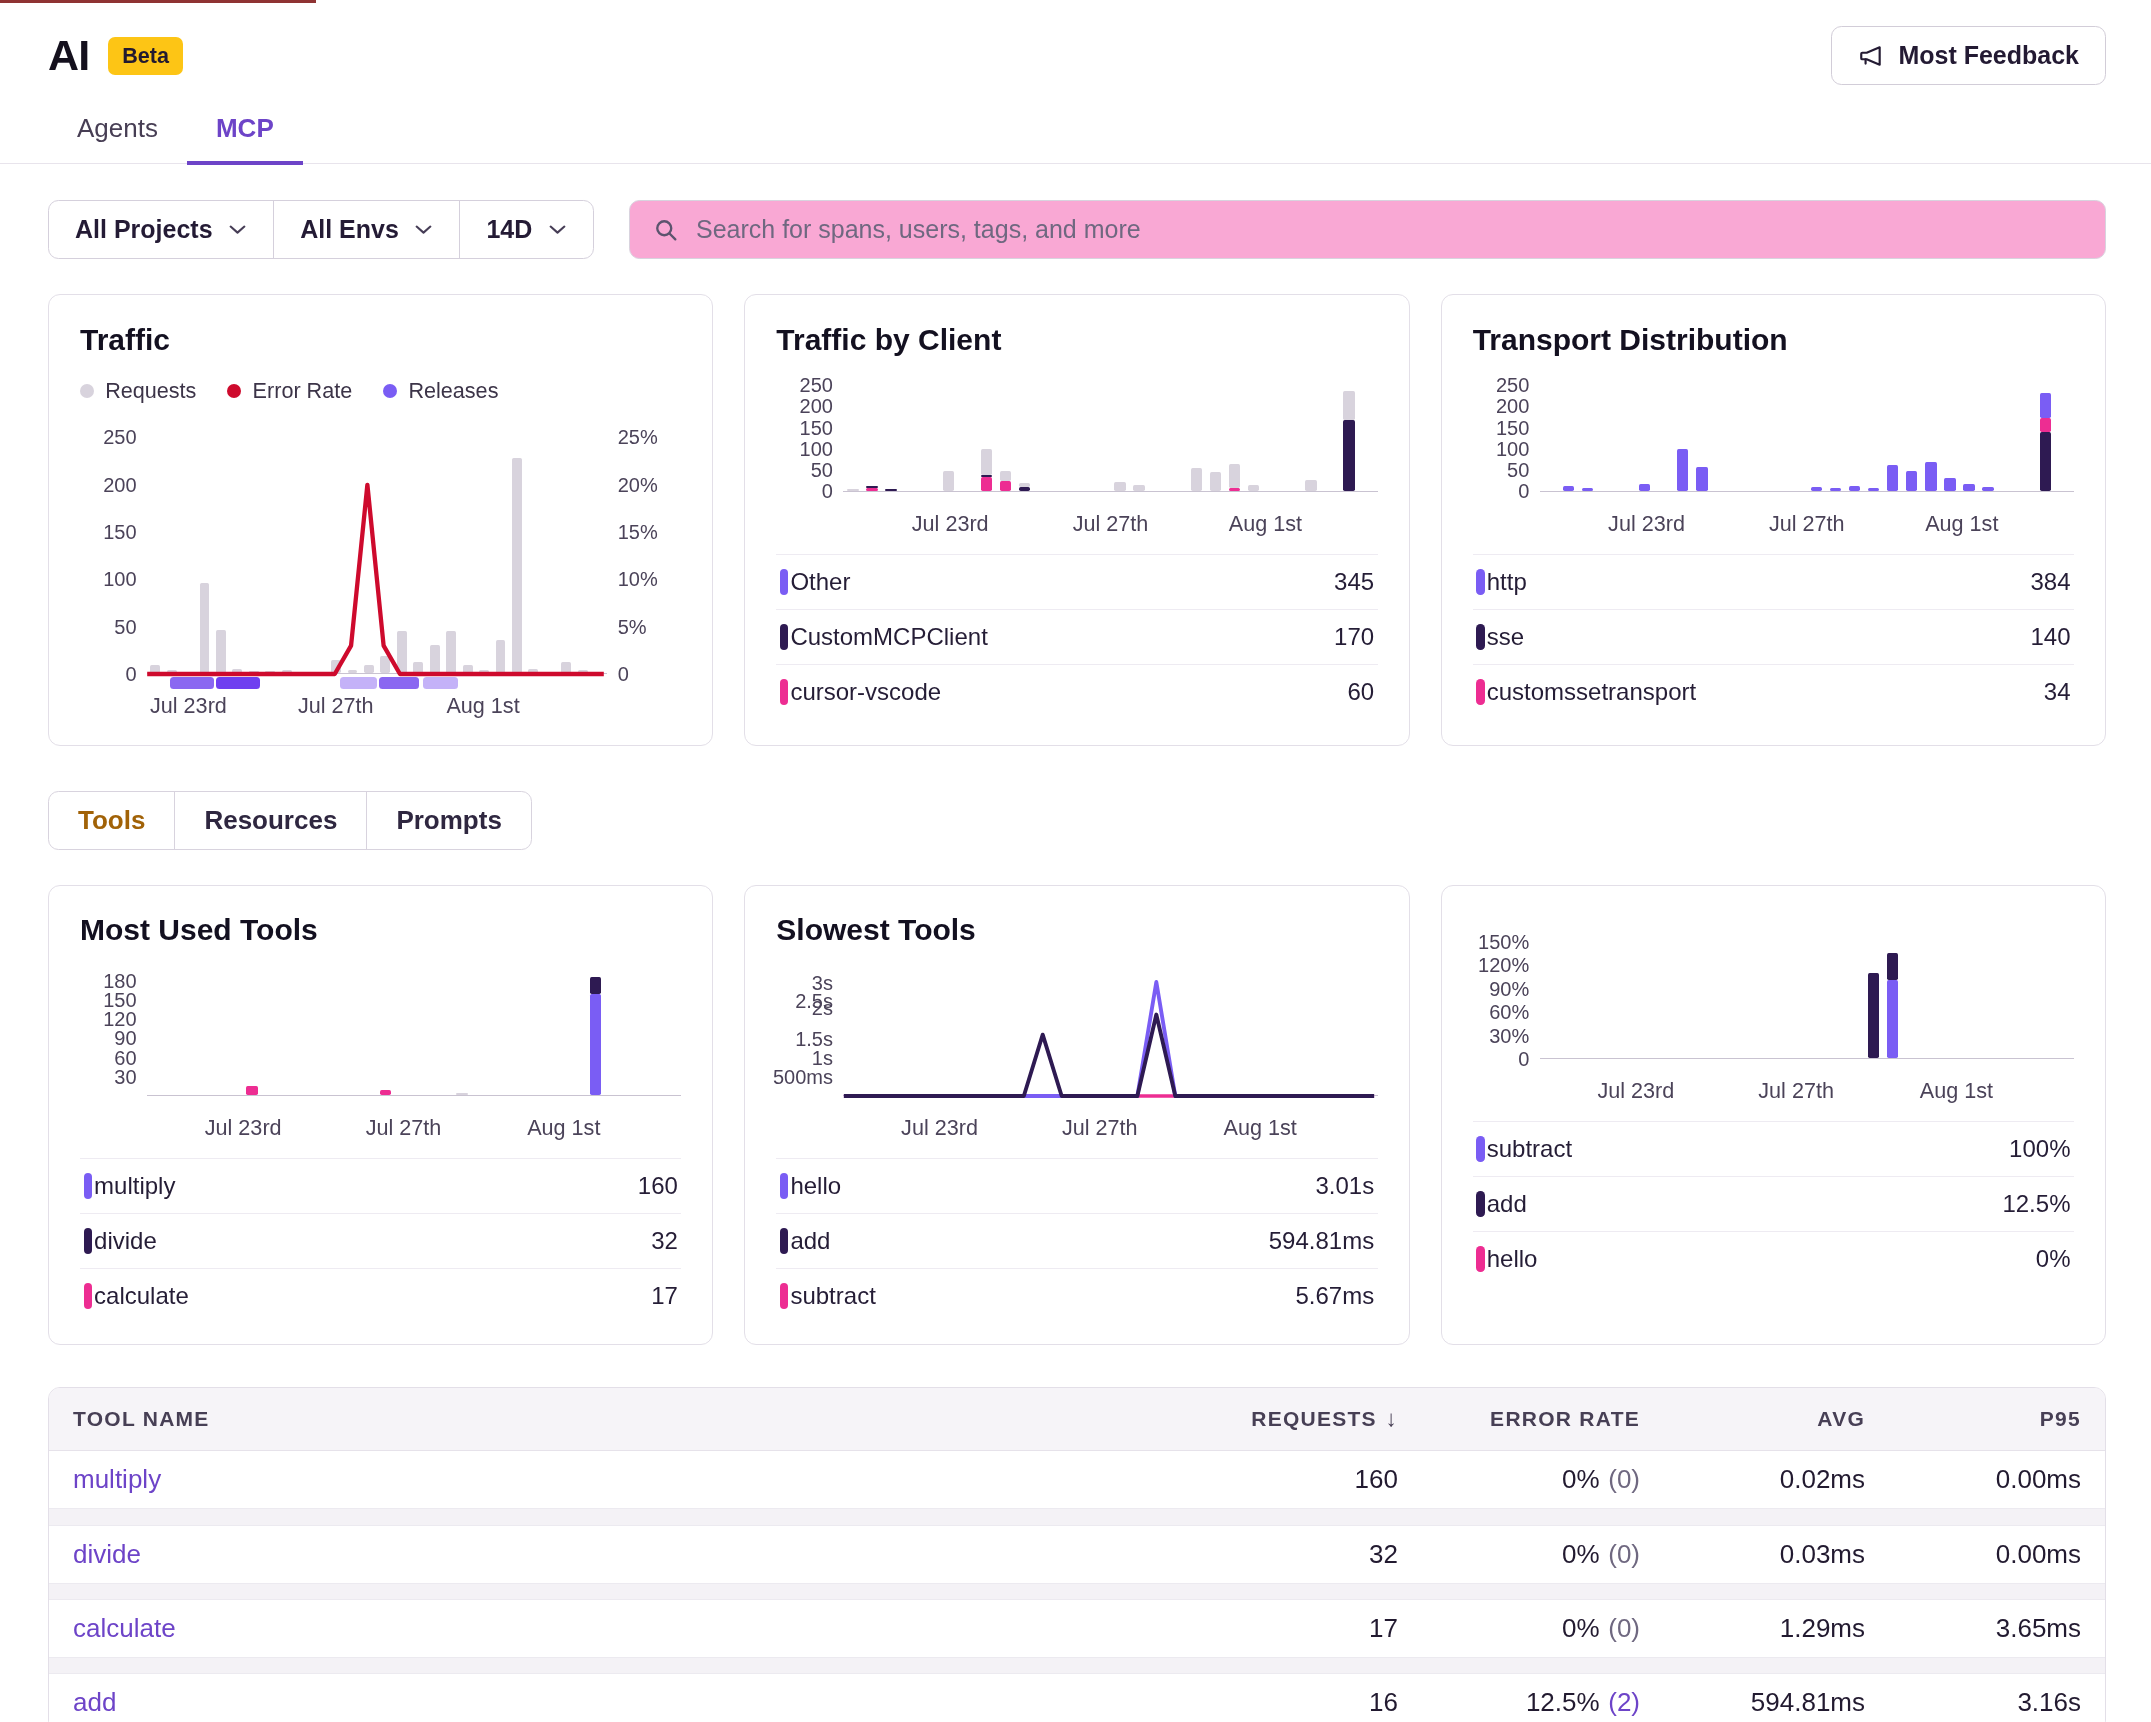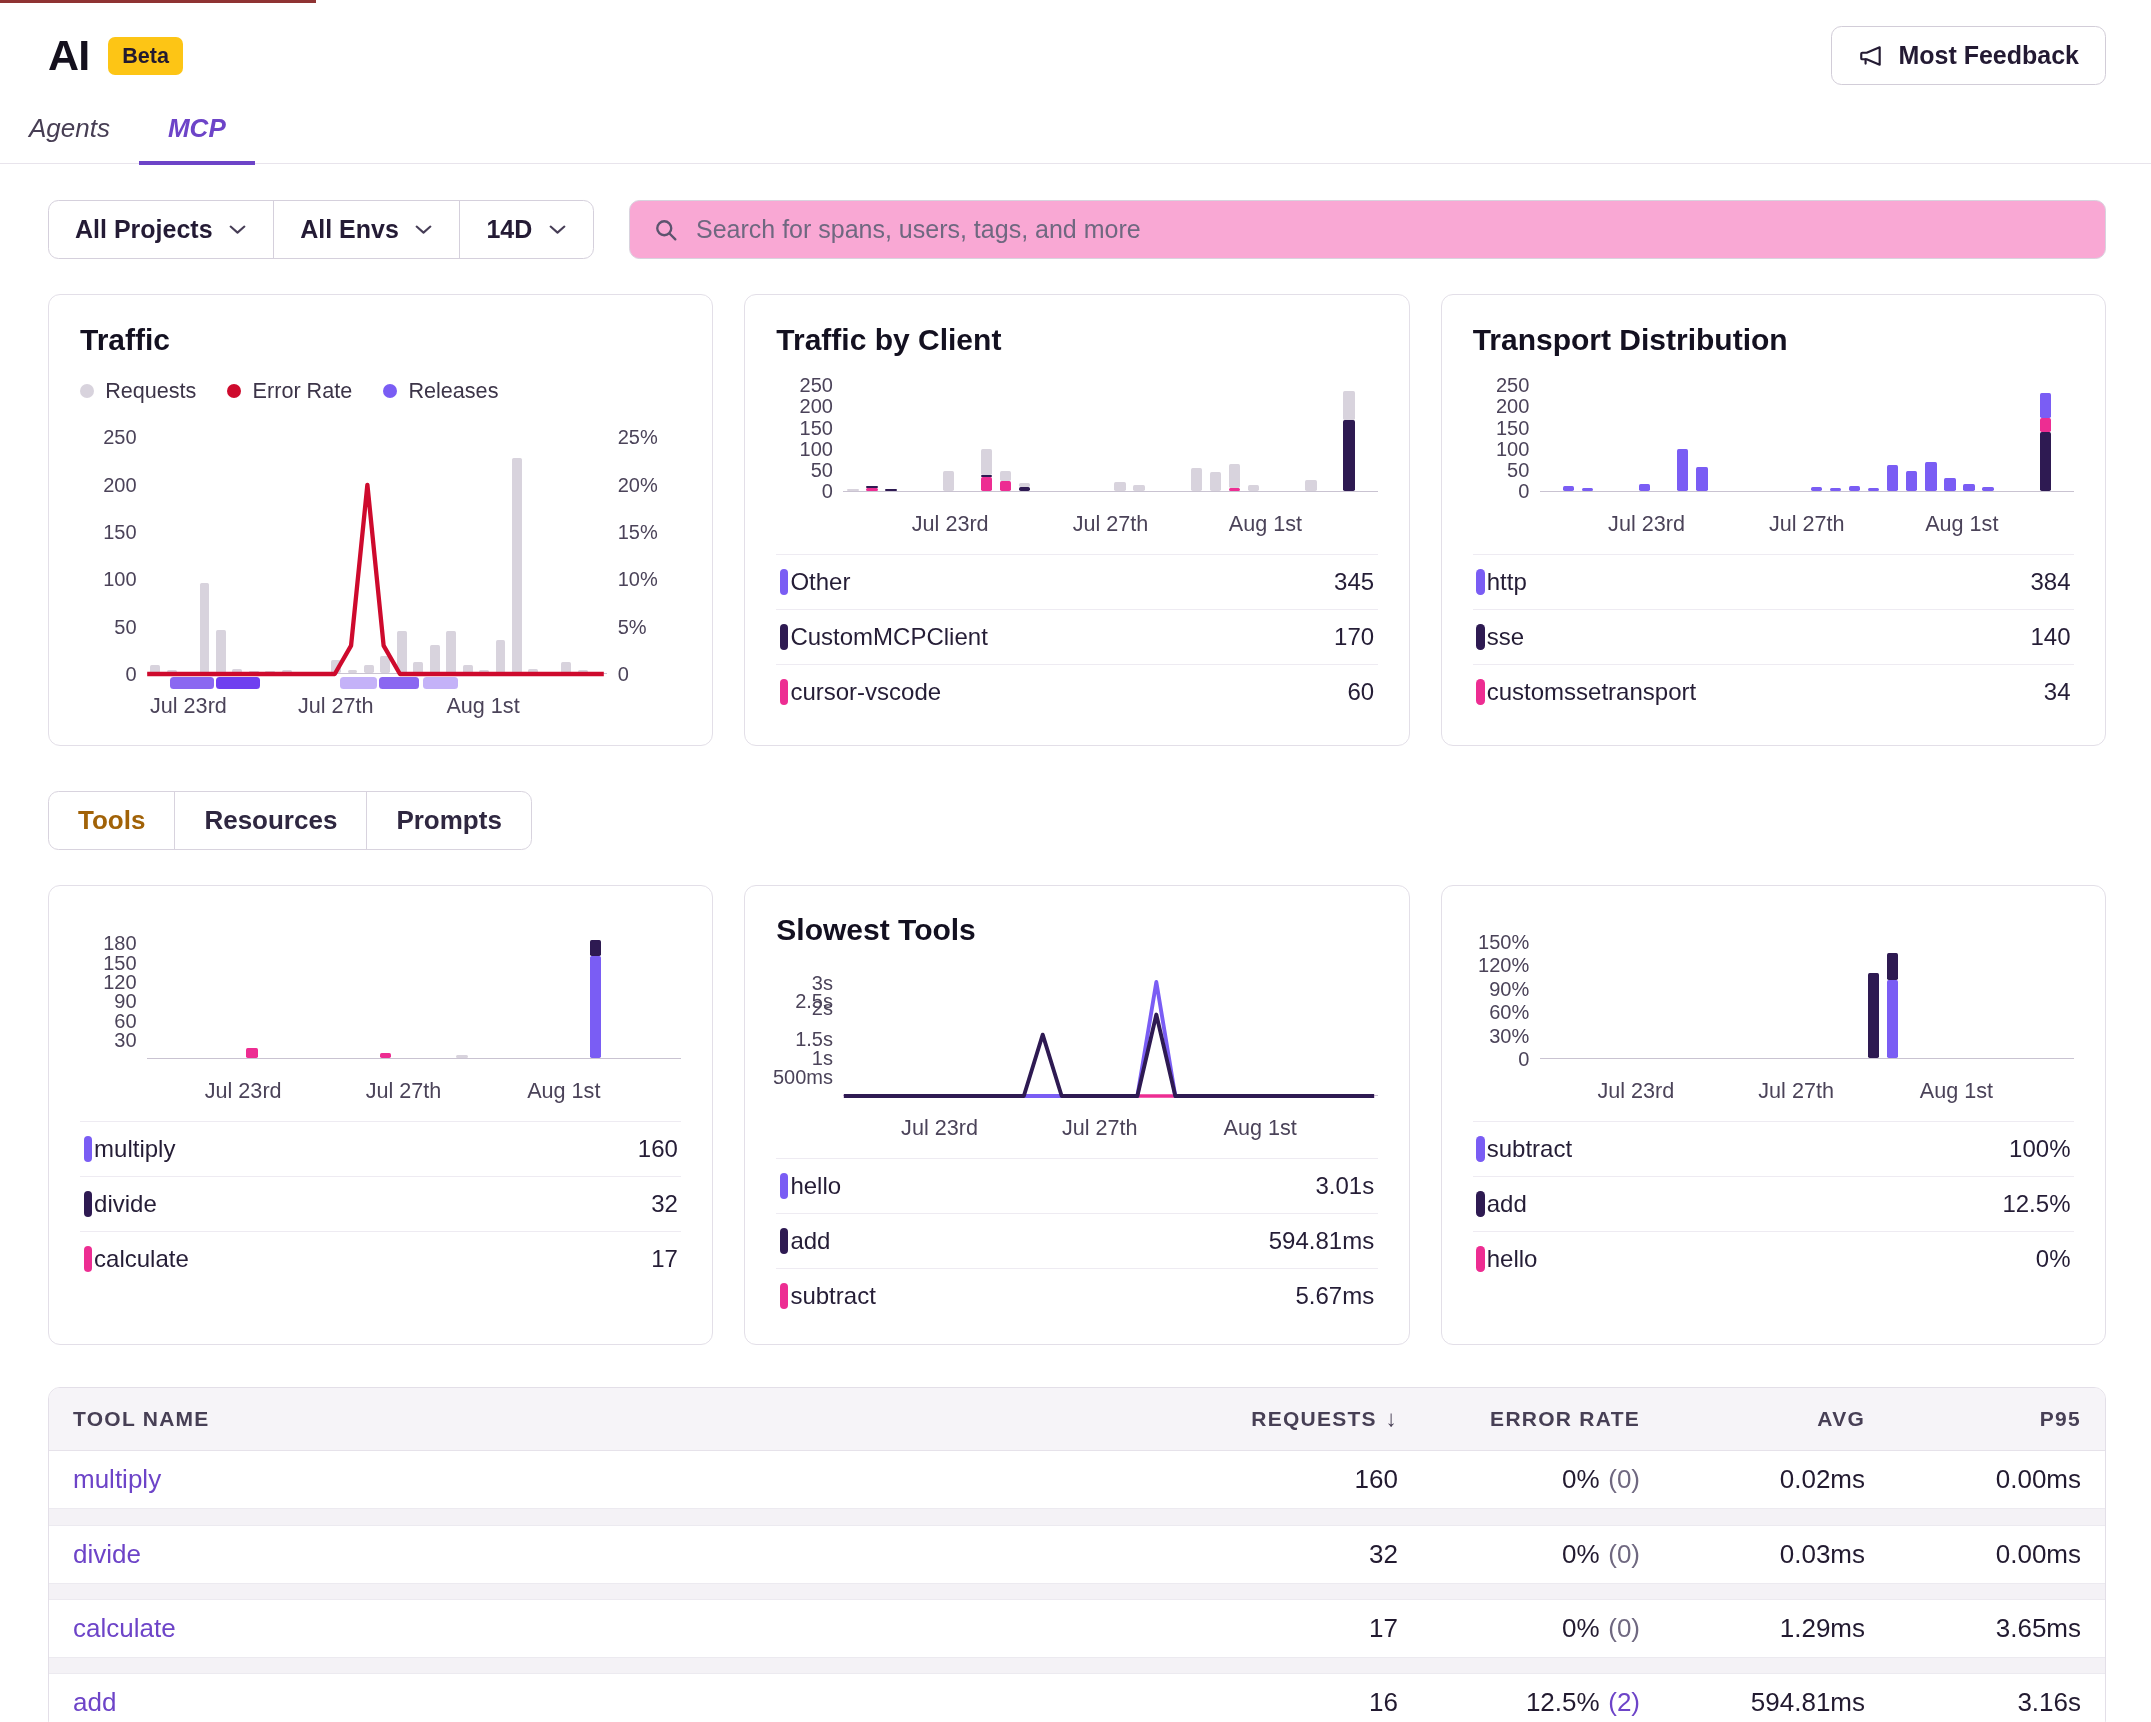--- a/index.html
+++ b/index.html
@@ -11,21 +11,21 @@
   
   header { display: flex; justify-content: space-between; align-items: center; padding: 26px 45px 5.2px 48px; }
   .brand { display: flex; align-items: center; gap: 19px; }
   .brand h1 { font-size: 43px; font-weight: 700; letter-spacing: -0.9px; color: #14101d; }
   .beta { background: #fdc515; color: #221a30; font-size: 21.6px; font-weight: 700; padding: 6px 14px; border-radius: 7px; }
   .feedback-btn { display: flex; align-items: center; gap: 14px; background: #fff; border: 1.7px solid #d2cdd8;
     border-radius: 10.4px; padding: 14px 26px; font-size: 25px; font-weight: 700; color: #231a33; cursor: pointer;
     font-family: inherit; }
 
   
-  .tabs { display: flex; border-bottom: 1.7px solid #e8e4ec; margin-top: 7px; font-style: italic; }
+  .tabs { display: flex; padding-left: 48px; border-bottom: 1.7px solid #e8e4ec; margin-top: 7px; }
   .tab { padding: 15.6px 29px 17.3px; font-size: 26px; color: #473e54; cursor: pointer; }
   .tab.active { color: #6d44c8; font-weight: 700; border-bottom: 4.3px solid #6d44c8; margin-bottom: -1.7px; }
 
   
   .filters { display: flex; align-items: stretch; gap: 35px; padding: 36px 45px 0 48px; }
   .seg-group { display: flex; border: 1.7px solid #d5d0dc; border-radius: 10.4px; overflow: hidden; background: #fff; }
   .seg { display: flex; align-items: center; gap: 15.6px; padding: 14px 26px; font-size: 25px; font-weight: 700;
     color: #241b35; border-left: 1.7px solid #d5d0dc; cursor: pointer; white-space: nowrap; }
   .seg:first-child { border-left: none; }
   .search { flex: 1; display: flex; align-items: center; gap: 15.6px; border: 1.7px solid #d8d3de; background: #f9a8d4;
@@ -351,20 +351,21 @@
 <div class="subtabs-wrap">
   <div class="subtabs">
     <div class="subtab active">Tools</div>
     <div class="subtab">Resources</div>
     <div class="subtab">Prompts</div>
   </div>
 </div>
 
 <section class="cards">
   <div class="card">
+    <h2>Most Used Tools</h2>
     <div id="chart-used">
         <div class="chart-block">
           <div class="y-axis left" style="height: 125px;">
             <span class="tick" style="top: -1.6px;">180</span>
             <span class="tick" style="top: 17.7px;">150</span>
             <span class="tick" style="top: 37px;">120</span>
             <span class="tick" style="top: 56px;">90</span>
             <span class="tick" style="top: 76px;">60</span>
             <span class="tick" style="top: 95px;">30</span>
           </div>

